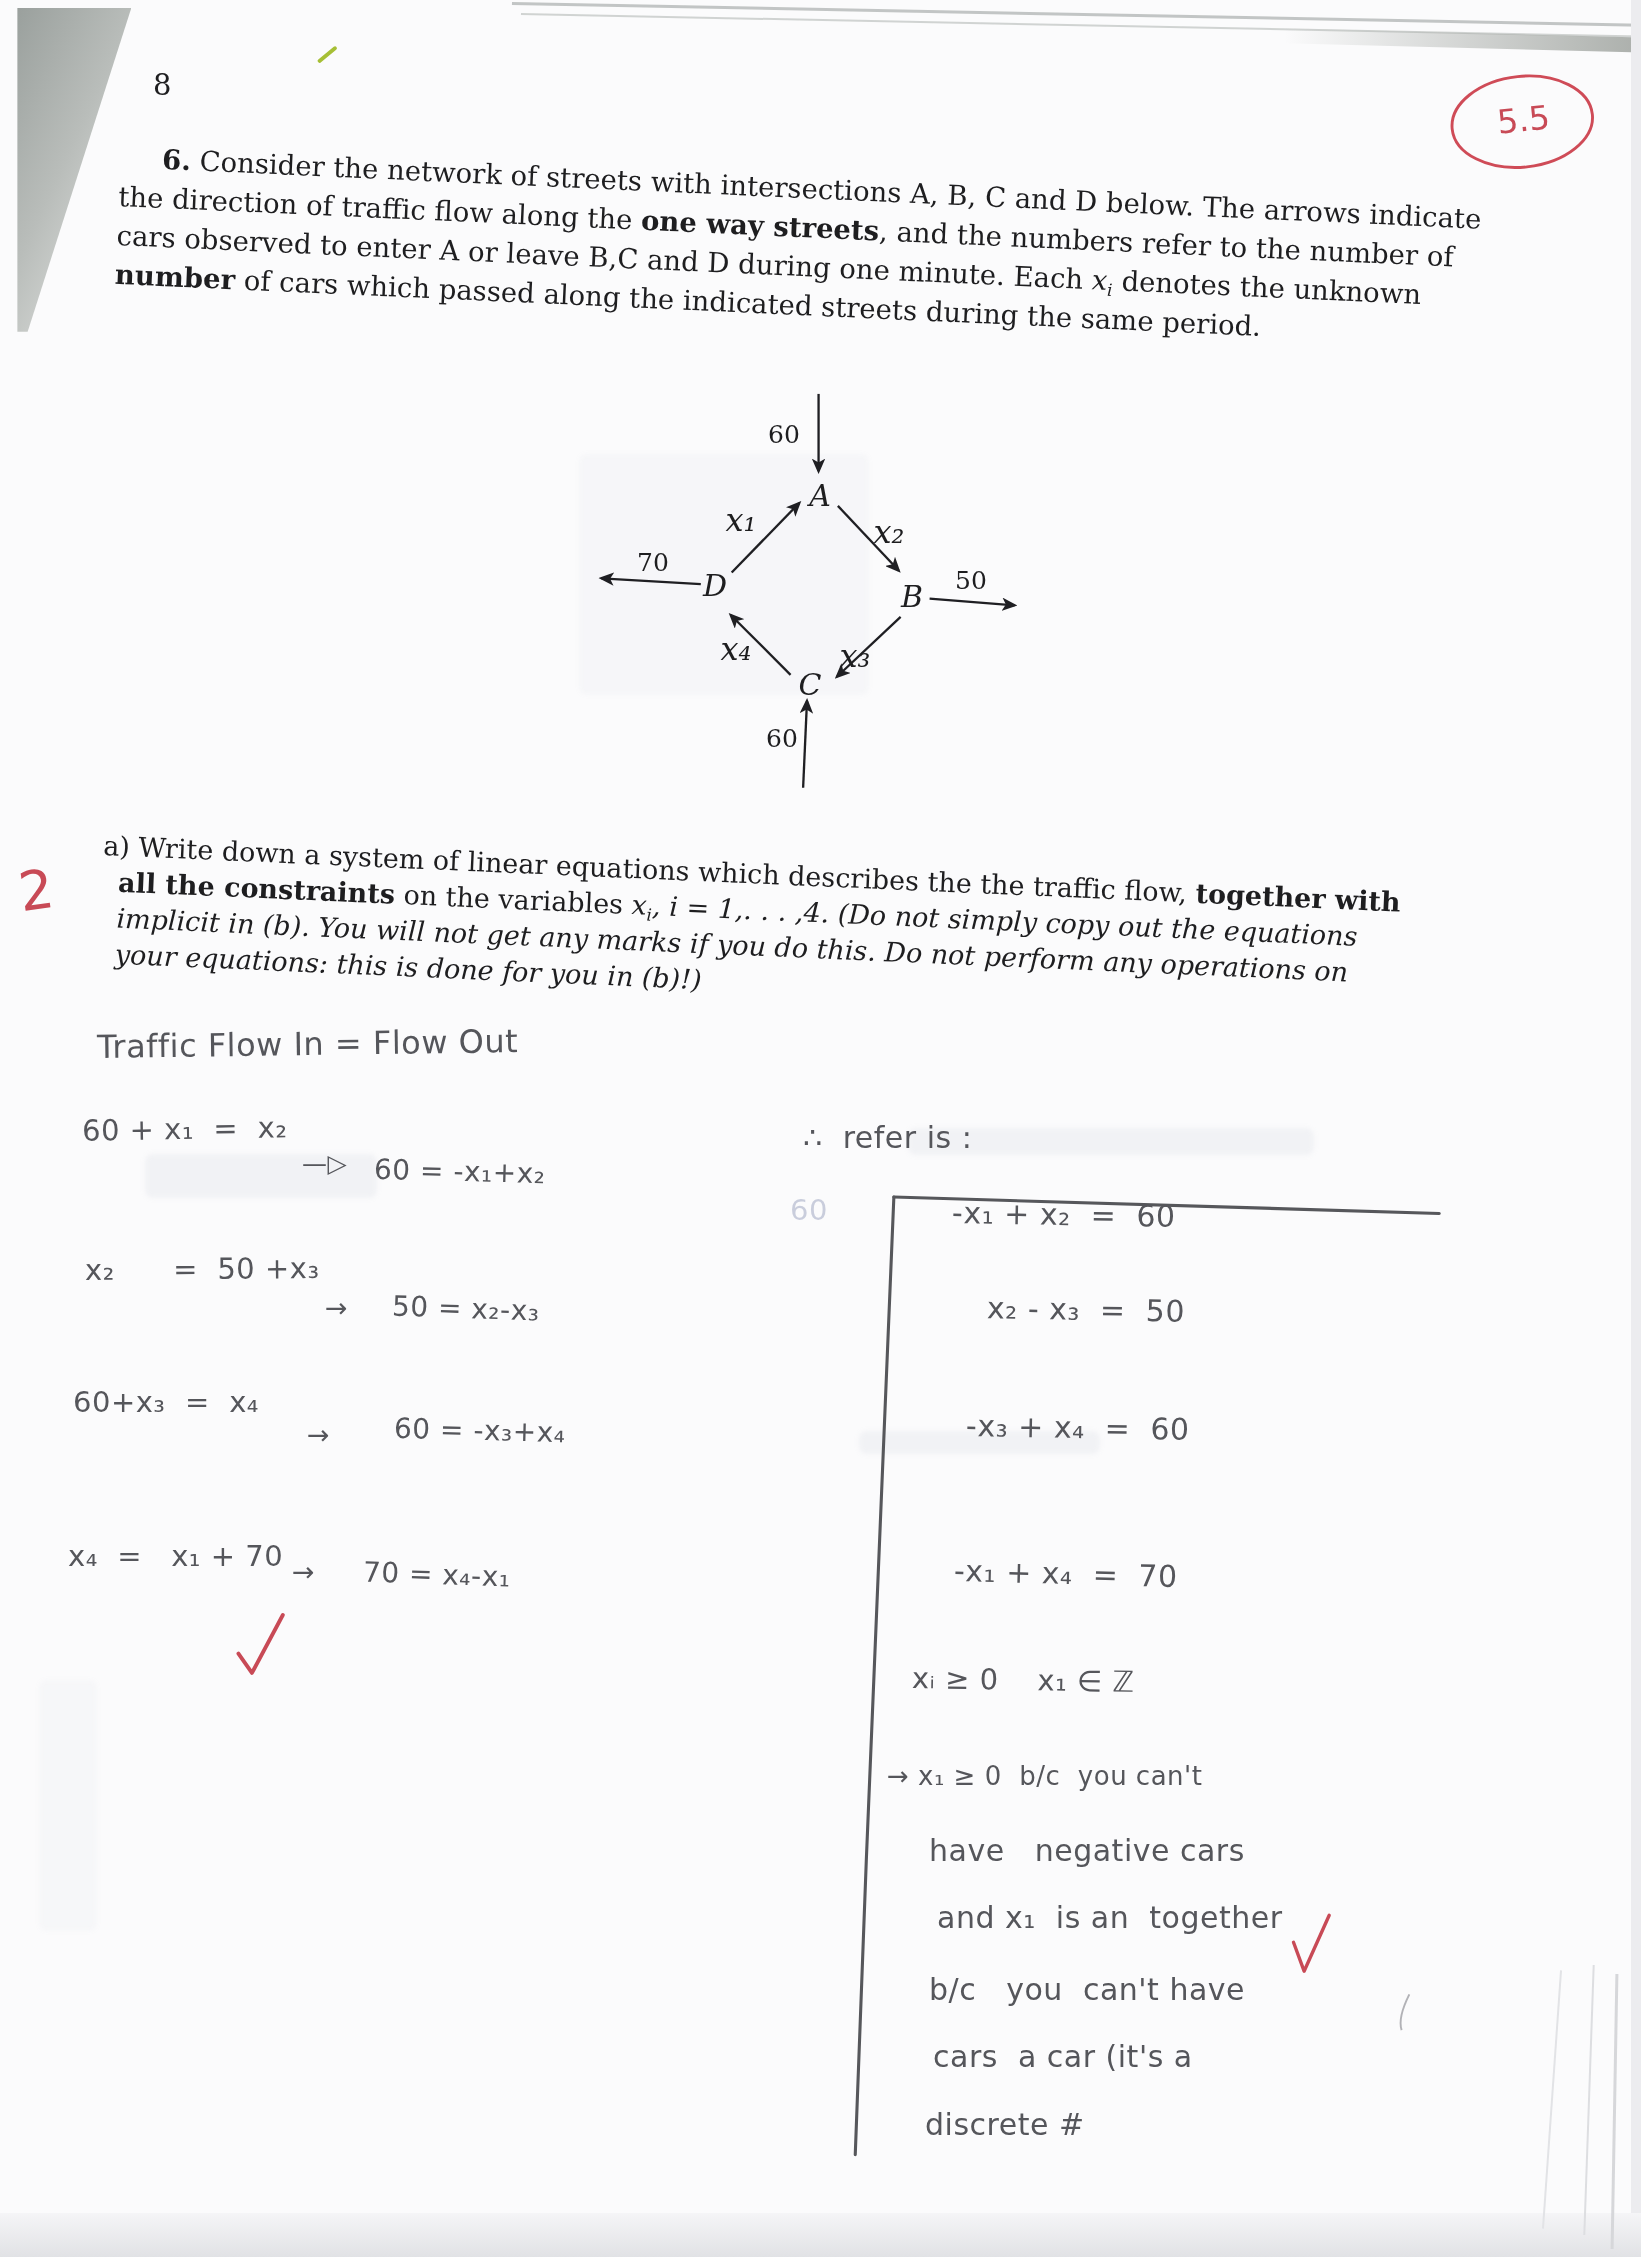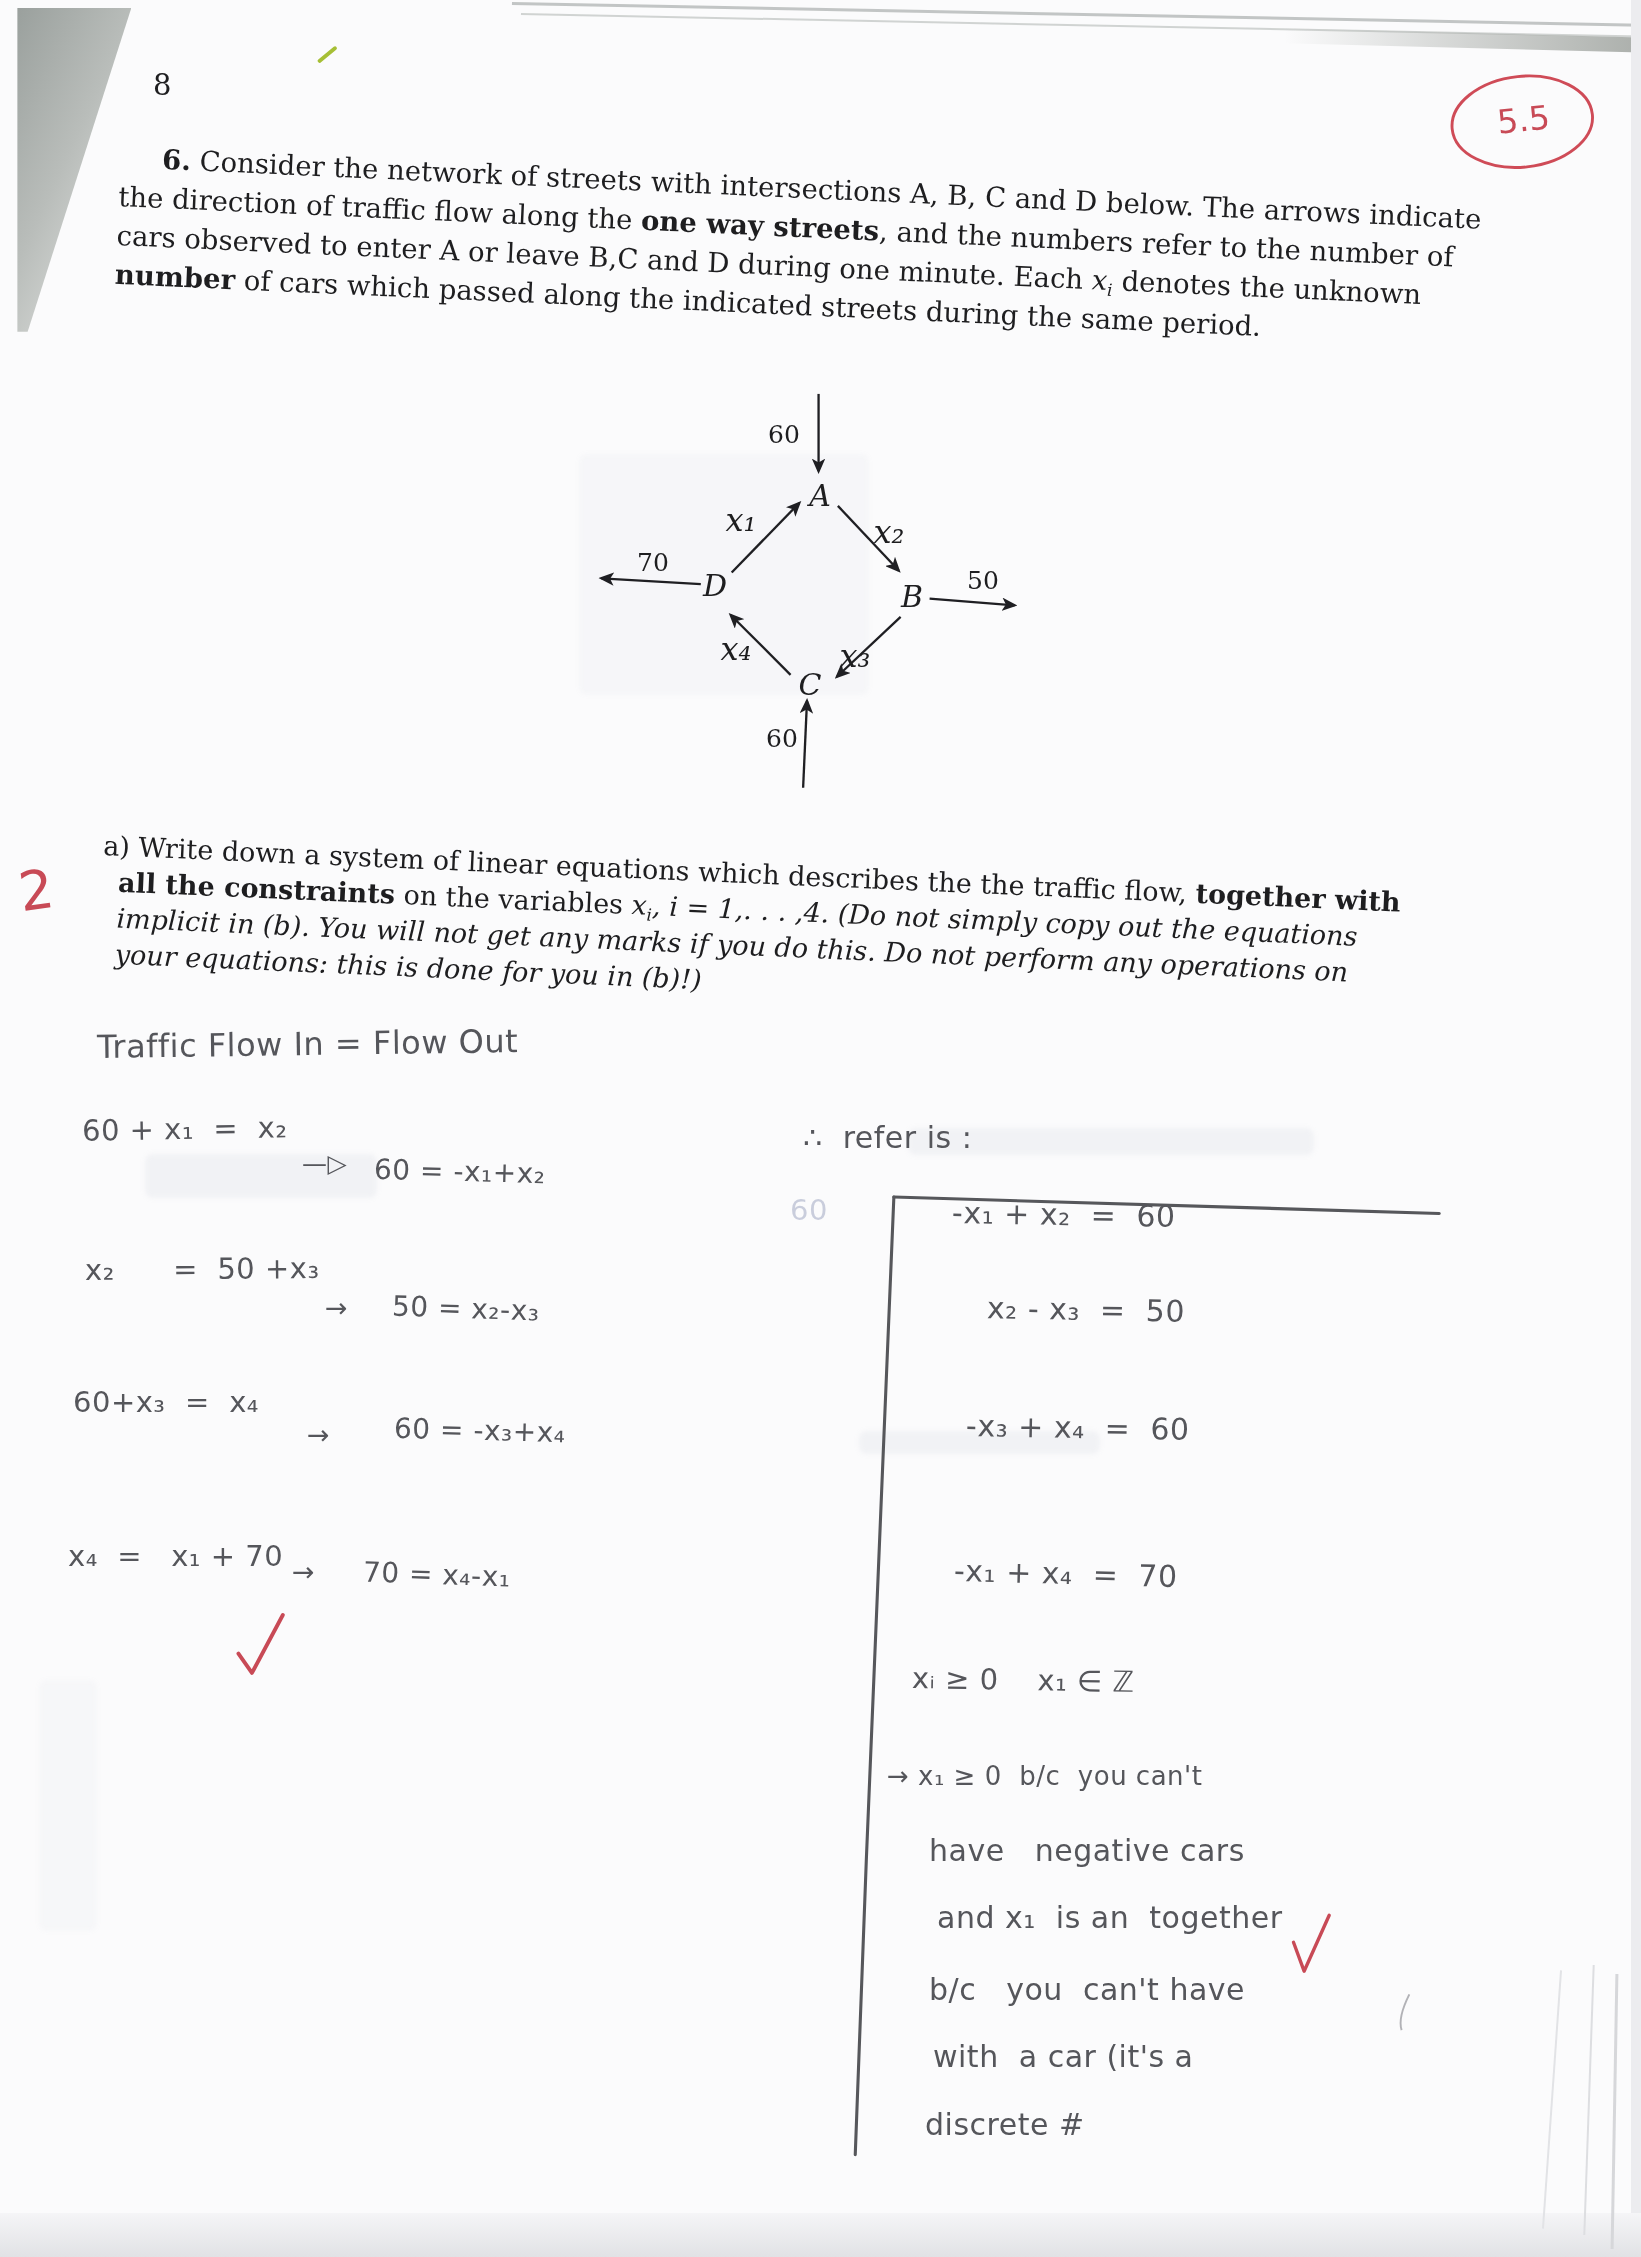--- a/index.html
+++ b/index.html
@@ -97,21 +97,21 @@
     </div>
   </div>
 
   <div class="abs print dlabel dnum" style="left:784px;top:434px;">60</div>
   <div class="abs print dlabel dnode" style="left:820px;top:495px;">A</div>
   <div class="abs print dlabel dvar" style="left:741px;top:520px;">x₁</div>
   <div class="abs print dlabel dvar" style="left:889px;top:532px;">x₂</div>
   <div class="abs print dlabel dnum" style="left:653px;top:562px;">70</div>
   <div class="abs print dlabel dnode" style="left:715px;top:585px;">D</div>
   <div class="abs print dlabel dnode" style="left:912px;top:596px;">B</div>
-  <div class="abs print dlabel dnum" style="left:971px;top:580px;margin-left:12px;">50</div>
+  <div class="abs print dlabel dnum" style="left:971px;top:580px;">50</div>
   <div class="abs print dlabel dvar" style="left:736px;top:649px;">x₄</div>
   <div class="abs print dlabel dvar" style="left:855px;top:656px;">x₃</div>
   <div class="abs print dlabel dnode" style="left:810px;top:684px;">C</div>
   <div class="abs print dlabel dnum" style="left:782px;top:738px;">60</div>
 
   <div class="abs print" style="left:104px;top:830px;width:1400px;font-size:27px;
               transform:rotate(2.5deg);transform-origin:left top;">
     <div class="pl" style="height:36px;">
       <span>a) Write down a system of linear equations which describes the the traffic flow, </span><span class="b">together with</span>
     </div>
@@ -144,17 +144,17 @@
   <div class="abs hw" style="left:952px;top:1197px;font-size:30px;transform:rotate(1deg);">-x₁ + x₂  =  60</div>
   <div class="abs hw" style="left:987px;top:1292px;font-size:30px;transform:rotate(1deg);">x₂ - x₃  =  50</div>
   <div class="abs hw" style="left:966px;top:1410px;font-size:30px;transform:rotate(1deg);">-x₃ + x₄  =  60</div>
   <div class="abs hw" style="left:954px;top:1556px;font-size:30px;transform:rotate(1.5deg);">-x₁ + x₄  =  70</div>
   <div class="abs hw" style="left:912px;top:1663px;font-size:29px;transform:rotate(1deg);">xᵢ ≥ 0    x₁ ∈ ℤ</div>
 
   <div class="abs hw" style="left:887px;top:1761px;font-size:26px;">→ x₁ ≥ 0  b/c  you can't</div>
   <div class="abs hw" style="left:929px;top:1833px;font-size:30px;">have   negative cars</div>
   <div class="abs hw" style="left:937px;top:1900px;font-size:30px;">and x₁  is an  together</div>
   <div class="abs hw" style="left:929px;top:1972px;font-size:30px;">b/c   you  can't have</div>
-  <div class="abs hw" style="left:933px;top:2039px;font-size:30px;">with  a car (it's a</div>
+  <div class="abs hw" style="left:933px;top:2039px;font-size:30px;">cars  a car (it's a</div>
   <div class="abs hw" style="left:925px;top:2107px;font-size:30px;">discrete #</div>
 
 </div>
 
 
 </body></html>

